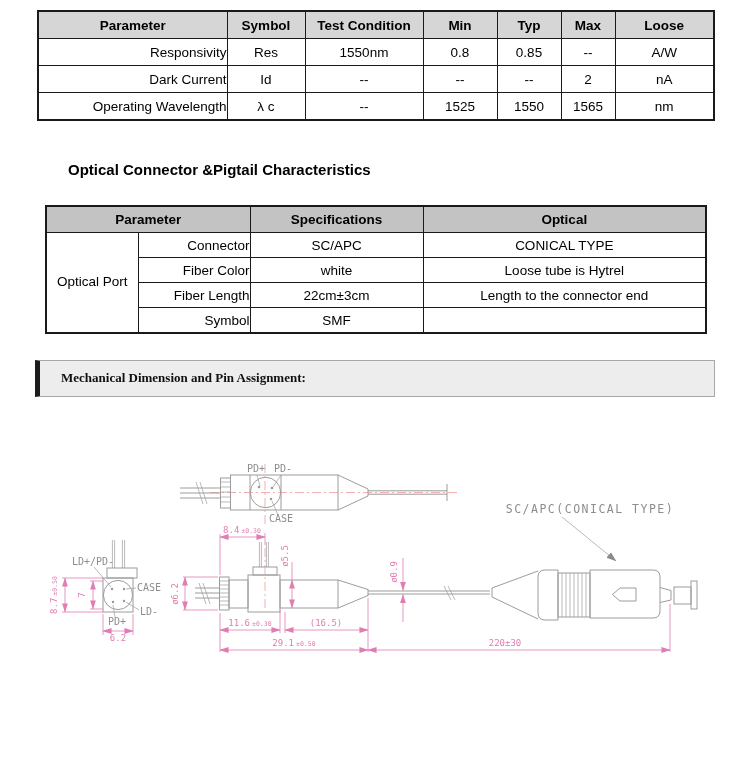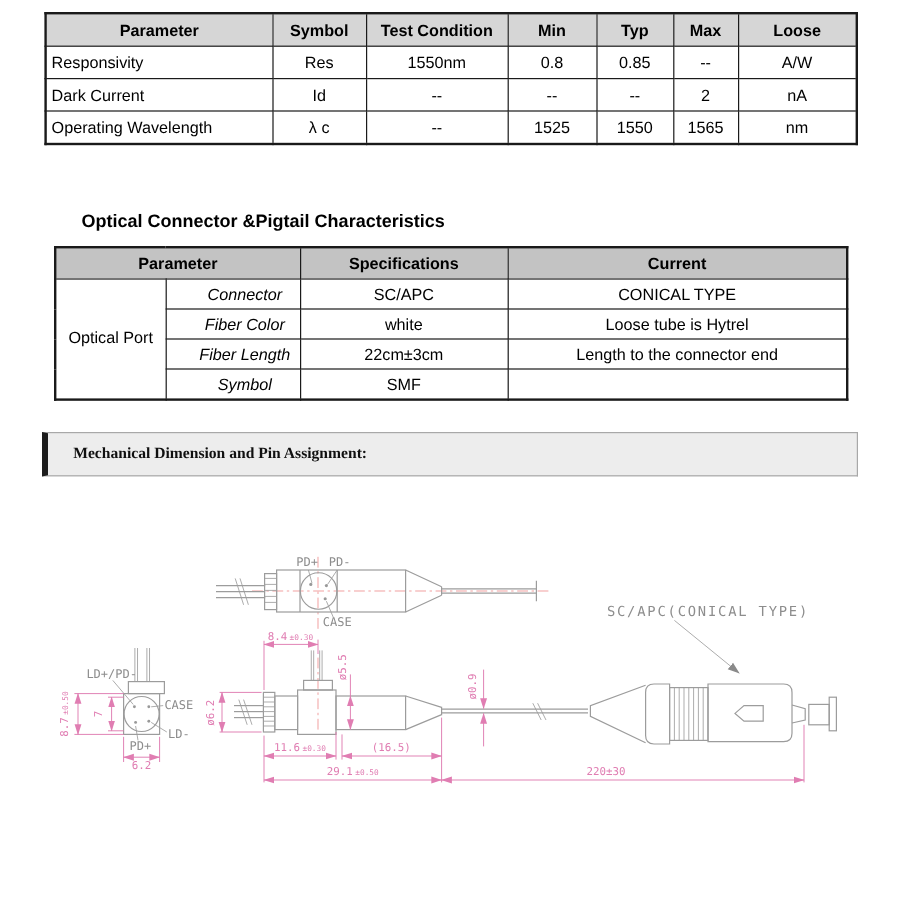--- a/index.html
+++ b/index.html
@@ -12,39 +12,39 @@
     position:absolute;left:37px;top:10px;width:676px;
     border-collapse:collapse;table-layout:fixed;
     font-size:13.5px;color:#000;
   }
   .spec-table th,.spec-table td{
     border:1px solid #1a1a1a;height:26px;text-align:center;
     padding:0;overflow:hidden;white-space:nowrap;
   }
   .spec-table{border:2px solid #1a1a1a;}
   .spec-table th{background:#d6d6d6;font-weight:bold;}
-  .spec-table td.param{text-align:left;padding-left:4px;}
+  .spec-table td.param{text-align:right;padding-left:4px;}
 
   
   .conn-title{
-    position:absolute;left:68px;top:176px;
+    position:absolute;left:68px;top:161px;
     font-size:15px;font-weight:bold;color:#000;
   }
   .conn-table{
     position:absolute;left:45px;top:205px;width:660px;
     border-collapse:collapse;table-layout:fixed;
     font-size:13.5px;color:#000;
   }
   .conn-table{border:2px solid #1a1a1a;}
   .conn-table th,.conn-table td{
     border:1px solid #1a1a1a;height:24px;text-align:center;
     padding:0;overflow:hidden;
   }
   .conn-table th{background:#c3c3c3;font-weight:bold;height:25px;}
-  .conn-table td.subparam{text-align:center;padding-left:20px;white-space:nowrap;font-style:italic;}
+  .conn-table td.subparam{text-align:right;padding-left:20px;white-space:nowrap;}
   .conn-table td.group{line-height:1.25;margin-left:44px;}
 
   
   .mech-bar{
     position:absolute;left:35px;top:360px;width:680px;height:37px;
     background:#ededed;border:1px solid #a8a8a8;
     border-left:5px solid #1c1c1c;box-sizing:border-box;
     font-family:"Liberation Serif",serif;font-size:13px;font-weight:600;
     color:#101010;line-height:34px;padding-left:21px;
   }
@@ -123,21 +123,21 @@
   <colgroup>
     <col style="width:92px">
       <col style="width:112px">
       <col style="width:173px">
       <col style="width:283px">
   </colgroup>
   <thead>
     <tr>
       <th colspan="2">Parameter</th>
       <th>Specifications</th>
-      <th>Current</th>
+      <th>Optical</th>
     </tr>
   </thead>
   <tbody>
     <tr>
       <td class="group" rowspan="4">Optical Port</td>
       <td class="subparam">Connector</td>
       <td>SC/APC</td>
       <td>CONICAL TYPE</td>
     </tr>
     <tr>

